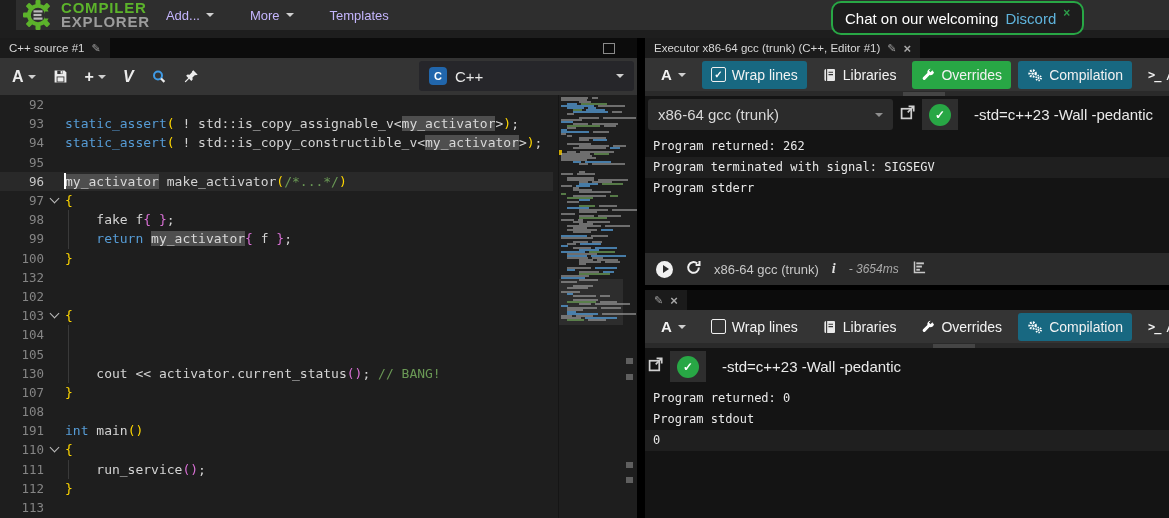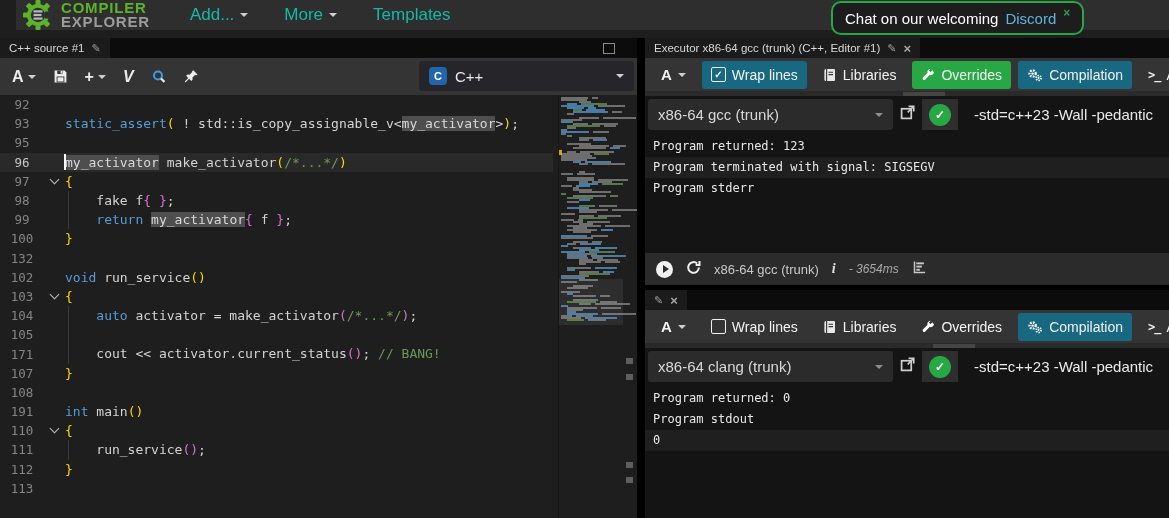--- a/index.html
+++ b/index.html
@@ -5,21 +5,21 @@
   html,body{margin:0;padding:0}
   body{width:1169px;height:518px;position:relative;overflow:hidden;background:#1e1e1e;
        font-family:"Liberation Sans",sans-serif;-webkit-font-smoothing:antialiased}
 
   
   #nav{position:absolute;left:16px;top:0;width:1169px;height:30px;background:#2e2e2e;display:flex;align-items:center;z-index:9}
   #logo{display:flex;align-items:center;gap:7px;margin-left:6px}
   #brand{font-weight:bold;font-size:15px;line-height:14px;letter-spacing:.8px}
   #brand .l1{color:#5cb32b}
   #brand .l2{color:#9c9c9c}
-  #nav-menu{display:flex;gap:36px;margin-left:40px;font-size:17px;color:#14b8a6}
+  #nav-menu{display:flex;gap:36px;margin-left:16px;font-size:13px;color:#c4b5fd}
   .nav-item{display:flex;align-items:center;gap:6px;cursor:pointer}
   .caret-down{width:0;height:0;border-left:4px solid transparent;border-right:4px solid transparent;border-top:4px solid #cfcfcf;display:inline-block}
   #notif{position:absolute;left:815px;top:1px;height:30px;display:flex;align-items:center;gap:7px;
          border:2px solid #28a745;border-radius:10px;background:#1d1d1d;padding:0 12px;font-size:15px;color:#fff}
   #notif .link{color:#5fb4dd}
   #notif .close{color:#2e9e4a;font-size:12px;align-self:flex-start;margin-top:3px;font-weight:bold}
 
   
   .tabbar{height:20px;background:#0c0c0c;display:flex;align-items:stretch;position:relative;flex:none}
   .tab{background:#1b1b1b;display:flex;align-items:center;gap:7px;padding:0 9px;font-size:11.5px;color:#d8d8d8;white-space:nowrap}
@@ -34,21 +34,21 @@
   #lang-select{position:absolute;right:3px;top:3px;width:195px;height:30px;background:#26262a;border-radius:3px;
                display:flex;align-items:center;gap:8px;padding:0 10px;color:#e8e8e8;font-size:15px;font-weight:normal}
   #lang-select .caret-down{margin-left:auto}
   #cpp-hex{width:18px;height:18px;border-radius:4px;background:#2166ac;color:#fff;font-size:11px;font-weight:bold;
            display:flex;align-items:center;justify-content:center;transform:rotate(0deg)}
 
   #editor{position:relative;flex:1;overflow:hidden}
   #code-lines{position:absolute;left:0;top:0;width:553px}
   .cline{display:flex;height:19.2px;position:relative;align-items:center}
   .cline.current{background:rgba(255,255,255,.05)}
-  .lnum{width:44px;flex:none;text-align:center;color:#858585;font:12.5px "DejaVu Sans Mono",monospace}
+  .lnum{width:44px;flex:none;text-align:right;color:#858585;font:12.5px "DejaVu Sans Mono",monospace}
   .cline.current .lnum{color:#c6c6c6}
   .foldcol{width:21px;flex:none;display:flex;align-items:center;justify-content:center}
   .chev{width:6px;height:6px;border-left:1.5px solid #bdbdbd;border-bottom:1.5px solid #bdbdbd;transform:rotate(-45deg);margin-top:-4px}
   .ltext{font:13px/19.2px "DejaVu Sans Mono",monospace;white-space:pre;position:relative;color:#d4d4d4}
   .tok-k{color:#569cd6}.tok-p{color:#d4d4d4}.tok-c{color:#6a9955}.tok-g{color:#ffd700}.tok-m{color:#da70d6}
   .tok-h{color:#d9d9d9;background:#4e4e4e}
   .edit-cursor{position:absolute;left:-1px;top:1.5px;width:1.5px;height:16px;background:#ffffff}
   .iguide{position:absolute;left:68px;top:0;height:100%;width:1px;background:#3a3a3a}
 
   #minimap{position:absolute;left:558px;top:0;width:64px;height:100%;border-left:1px solid #151515}
@@ -204,20 +204,25 @@
           <div class="lnum">92</div>
           <div class="foldcol"></div>
           <div class="ltext"></div>
         </div>
         <div class="cline">
           <div class="lnum">93</div>
           <div class="foldcol"></div>
           <div class="ltext"><span class="tok-k">static_assert</span><span class="tok-g">(</span><span class="tok-p"> ! std::is_copy_assignable_v&lt;</span><span class="tok-h">my_activator</span><span class="tok-p">&gt;</span><span class="tok-g">)</span><span class="tok-p">;</span></div>
         </div>
         <div class="cline">
+          <div class="lnum">94</div>
+          <div class="foldcol"></div>
+          <div class="ltext"><span class="tok-k">static_assert</span><span class="tok-g">(</span><span class="tok-p"> ! std::is_copy_constructible_v&lt;</span><span class="tok-h">my_activator</span><span class="tok-p">&gt;</span><span class="tok-g">)</span><span class="tok-p">;</span></div>
+        </div>
+        <div class="cline">
           <div class="lnum">95</div>
           <div class="foldcol"></div>
           <div class="ltext"></div>
         </div>
         <div class="cline current">
           <div class="lnum">96</div>
           <div class="foldcol"></div>
           <div class="ltext"><span class="edit-cursor"></span><span class="tok-h">my_activator</span><span class="tok-p"> make_activator</span><span class="tok-g">(</span><span class="tok-c">/*...*/</span><span class="tok-g">)</span></div>
         </div>
         <div class="cline">
@@ -245,43 +250,41 @@
           <div class="ltext"><span class="tok-g">}</span></div>
         </div>
         <div class="cline">
           <div class="lnum">132</div>
           <div class="foldcol"></div>
           <div class="ltext"></div>
         </div>
         <div class="cline">
           <div class="lnum">102</div>
           <div class="foldcol"></div>
-          <div class="ltext"><span class="tok-k">void</span><span class="tok-p"> run_service</span><span class="tok-g">()</span></div>
         </div>
         <div class="cline">
           <div class="lnum">103</div>
           <div class="foldcol">
             <span class="chev"></span>
           </div>
           <div class="ltext"><span class="tok-g">{</span></div>
         </div>
         <div class="cline">
           <div class="lnum">104</div>
           <div class="foldcol"></div>
           <span class="iguide"></span>
-          <div class="ltext"><span class="tok-p">    </span><span class="tok-k">auto</span><span class="tok-p"> activator = make_activator</span><span class="tok-m">(</span><span class="tok-c">/*...*/</span><span class="tok-m">)</span><span class="tok-p">;</span></div>
         </div>
         <div class="cline">
           <div class="lnum">105</div>
           <div class="foldcol"></div>
           <span class="iguide"></span>
           <div class="ltext"></div>
         </div>
         <div class="cline">
-          <div class="lnum">171</div>
+          <div class="lnum">130</div>
           <div class="foldcol"></div>
           <span class="iguide"></span>
           <div class="ltext"><span class="tok-p">    cout &lt;&lt; activator.current_status</span><span class="tok-m">()</span><span class="tok-p">; </span><span class="tok-c">// BANG!</span></div>
         </div>
         <div class="cline">
           <div class="lnum">107</div>
           <div class="foldcol"></div>
           <div class="ltext"><span class="tok-g">}</span></div>
         </div>
         <div class="cline">
@@ -756,21 +759,21 @@
               <path d="M8 1.2h4.8V6" fill="none" stroke="#cfcfcf" stroke-width="1.6"></path>
               <path d="M12.6 1.4L7.2 6.8" stroke="#cfcfcf" stroke-width="1.6"></path>
             </svg>
           </span></span>
         <div class="okbox">
           <div class="okcircle">✓</div>
         </div>
         <div class="opts">-std=c++23 -Wall -pedantic</div>
       </div>
       <div class="exec-output">
-        <div class="orow">Program returned: 123</div>
+        <div class="orow">Program returned: 262</div>
         <div class="orow hl">Program terminated with signal: SIGSEGV</div>
         <div class="orow">Program stderr</div>
       </div>
       <div class="statusbar">
         <span class="playbtn">
           <span class="tri"></span>
         </span>
         <span><span class="icw" style="display: inline-flex; align-items: center;">
             <svg width="15" height="15" viewBox="0 0 14 14">
               <path d="M12 7a5 5 0 1 1-1.6-3.7" fill="none" stroke="#f0f0f0" stroke-width="1.9"></path>
@@ -836,24 +839,20 @@
         </div>
         <div class="btn">
           <span class="icw term-ic" style="display: inline-flex; align-items: center;">&gt;_</span>
           <span class="blabel">Arguments</span>
         </div>
       </div>
       <div class="hscroll">
         <div class="hthumb" style="left: 288px;"></div>
       </div>
       <div class="compiler-row">
-        <div class="csel">
-          <span>x86-64 clang (trunk)</span>
-          <span class="caret-down"></span>
-        </div>
         <span><span class="icw" style="display: inline-flex; align-items: center;">
             <svg width="15" height="15" viewBox="0 0 14 14">
               <rect x="1.5" y="3.5" width="9" height="9" fill="none" stroke="#cfcfcf" stroke-width="1.6"></rect>
               <path d="M8 1.2h4.8V6" fill="none" stroke="#cfcfcf" stroke-width="1.6"></path>
               <path d="M12.6 1.4L7.2 6.8" stroke="#cfcfcf" stroke-width="1.6"></path>
             </svg>
           </span></span>
         <div class="okbox">
           <div class="okcircle">✓</div>
         </div>

